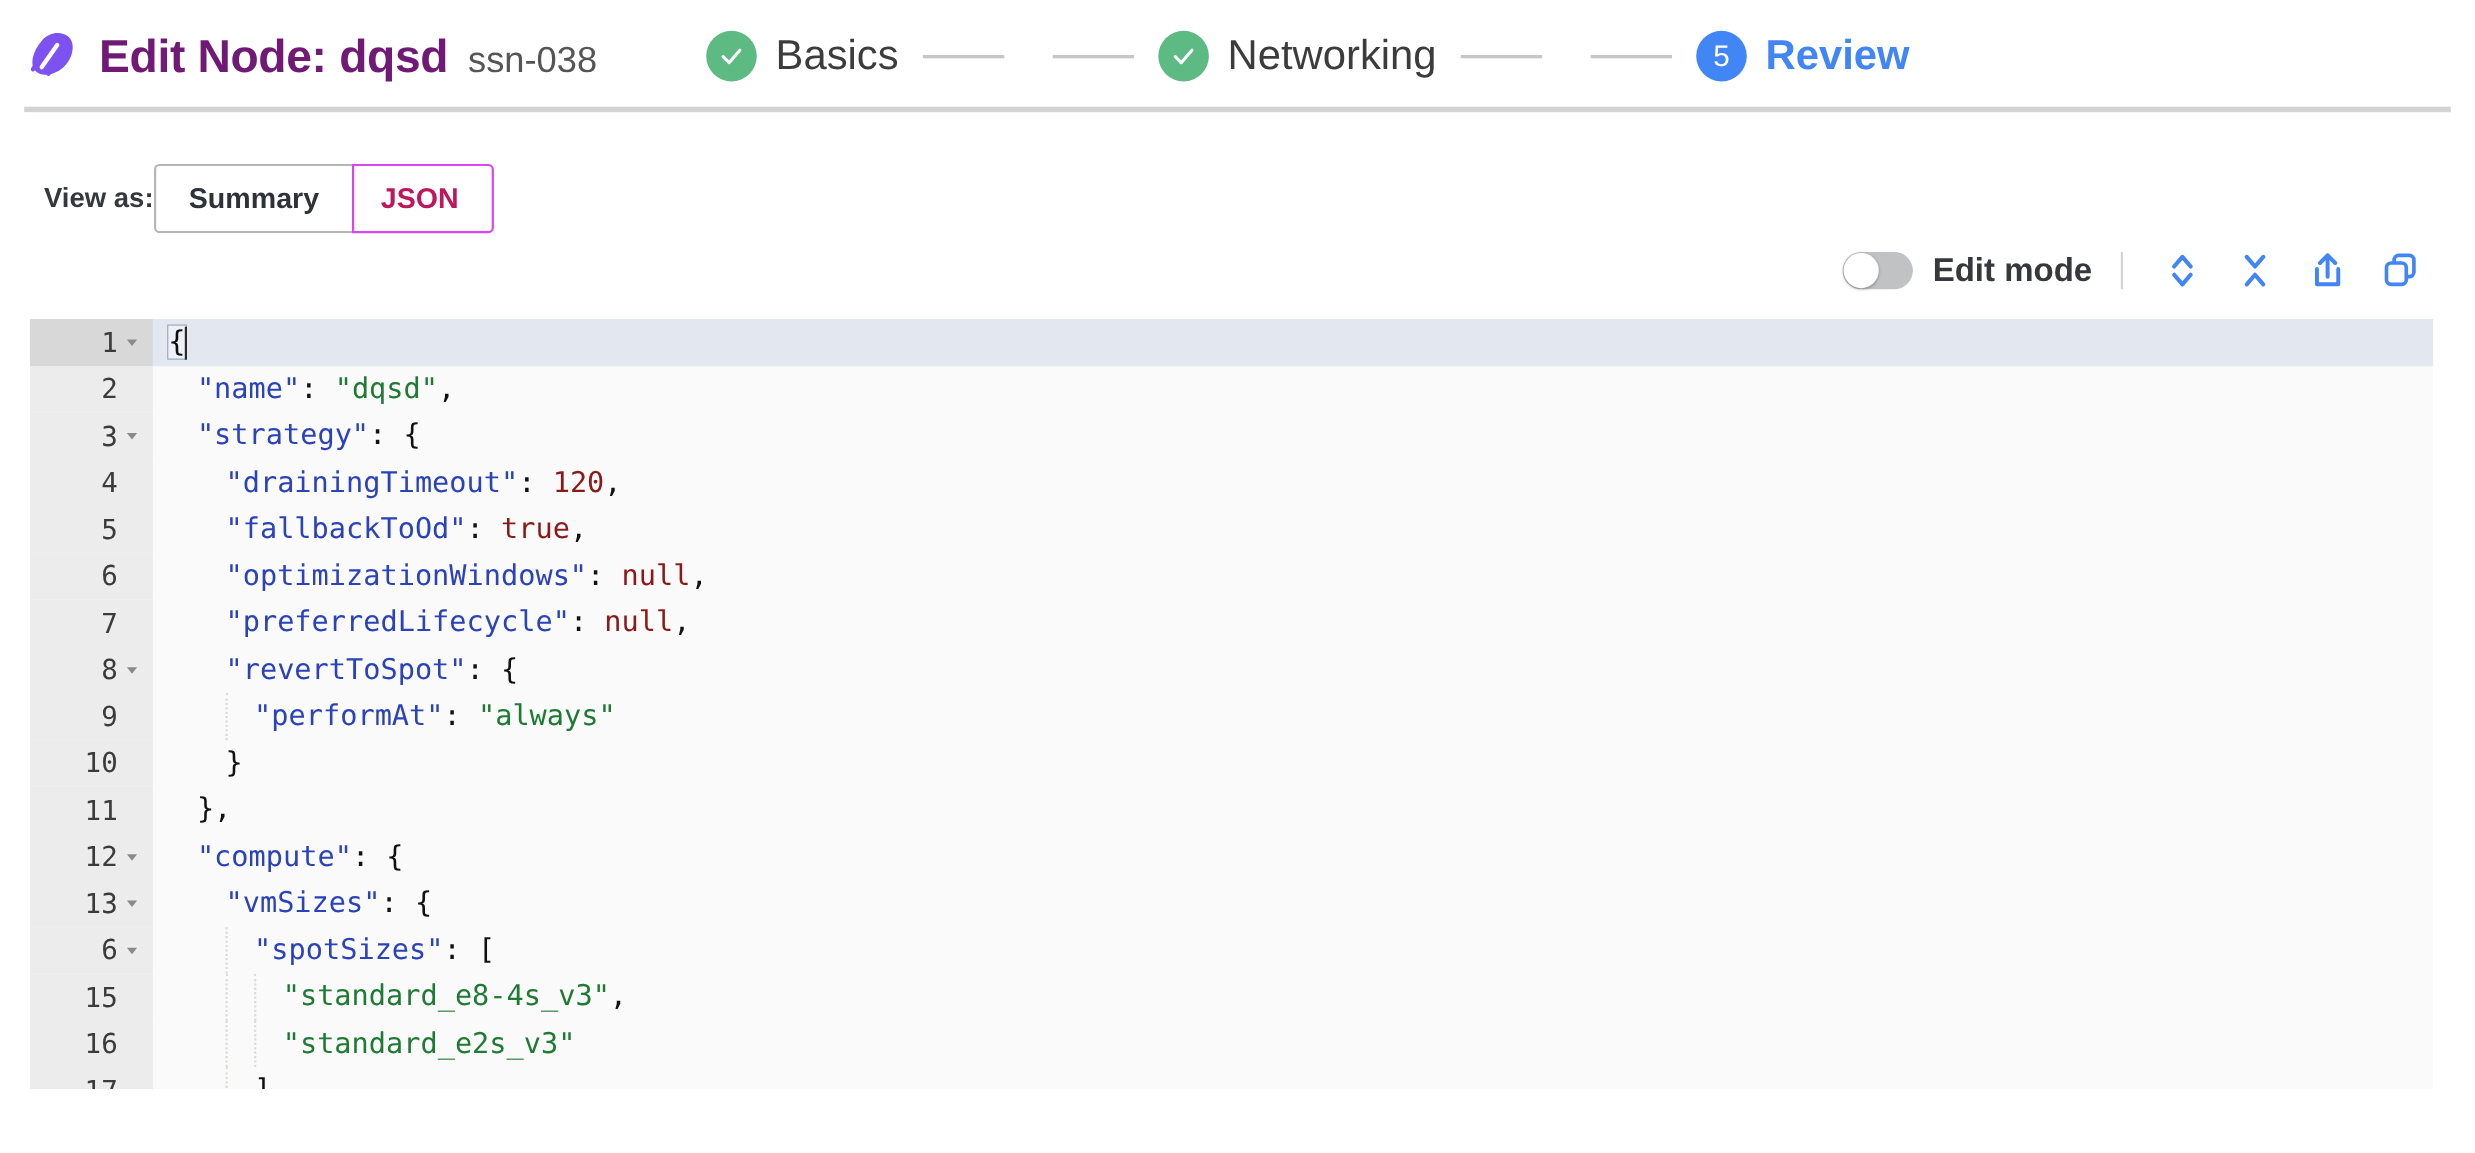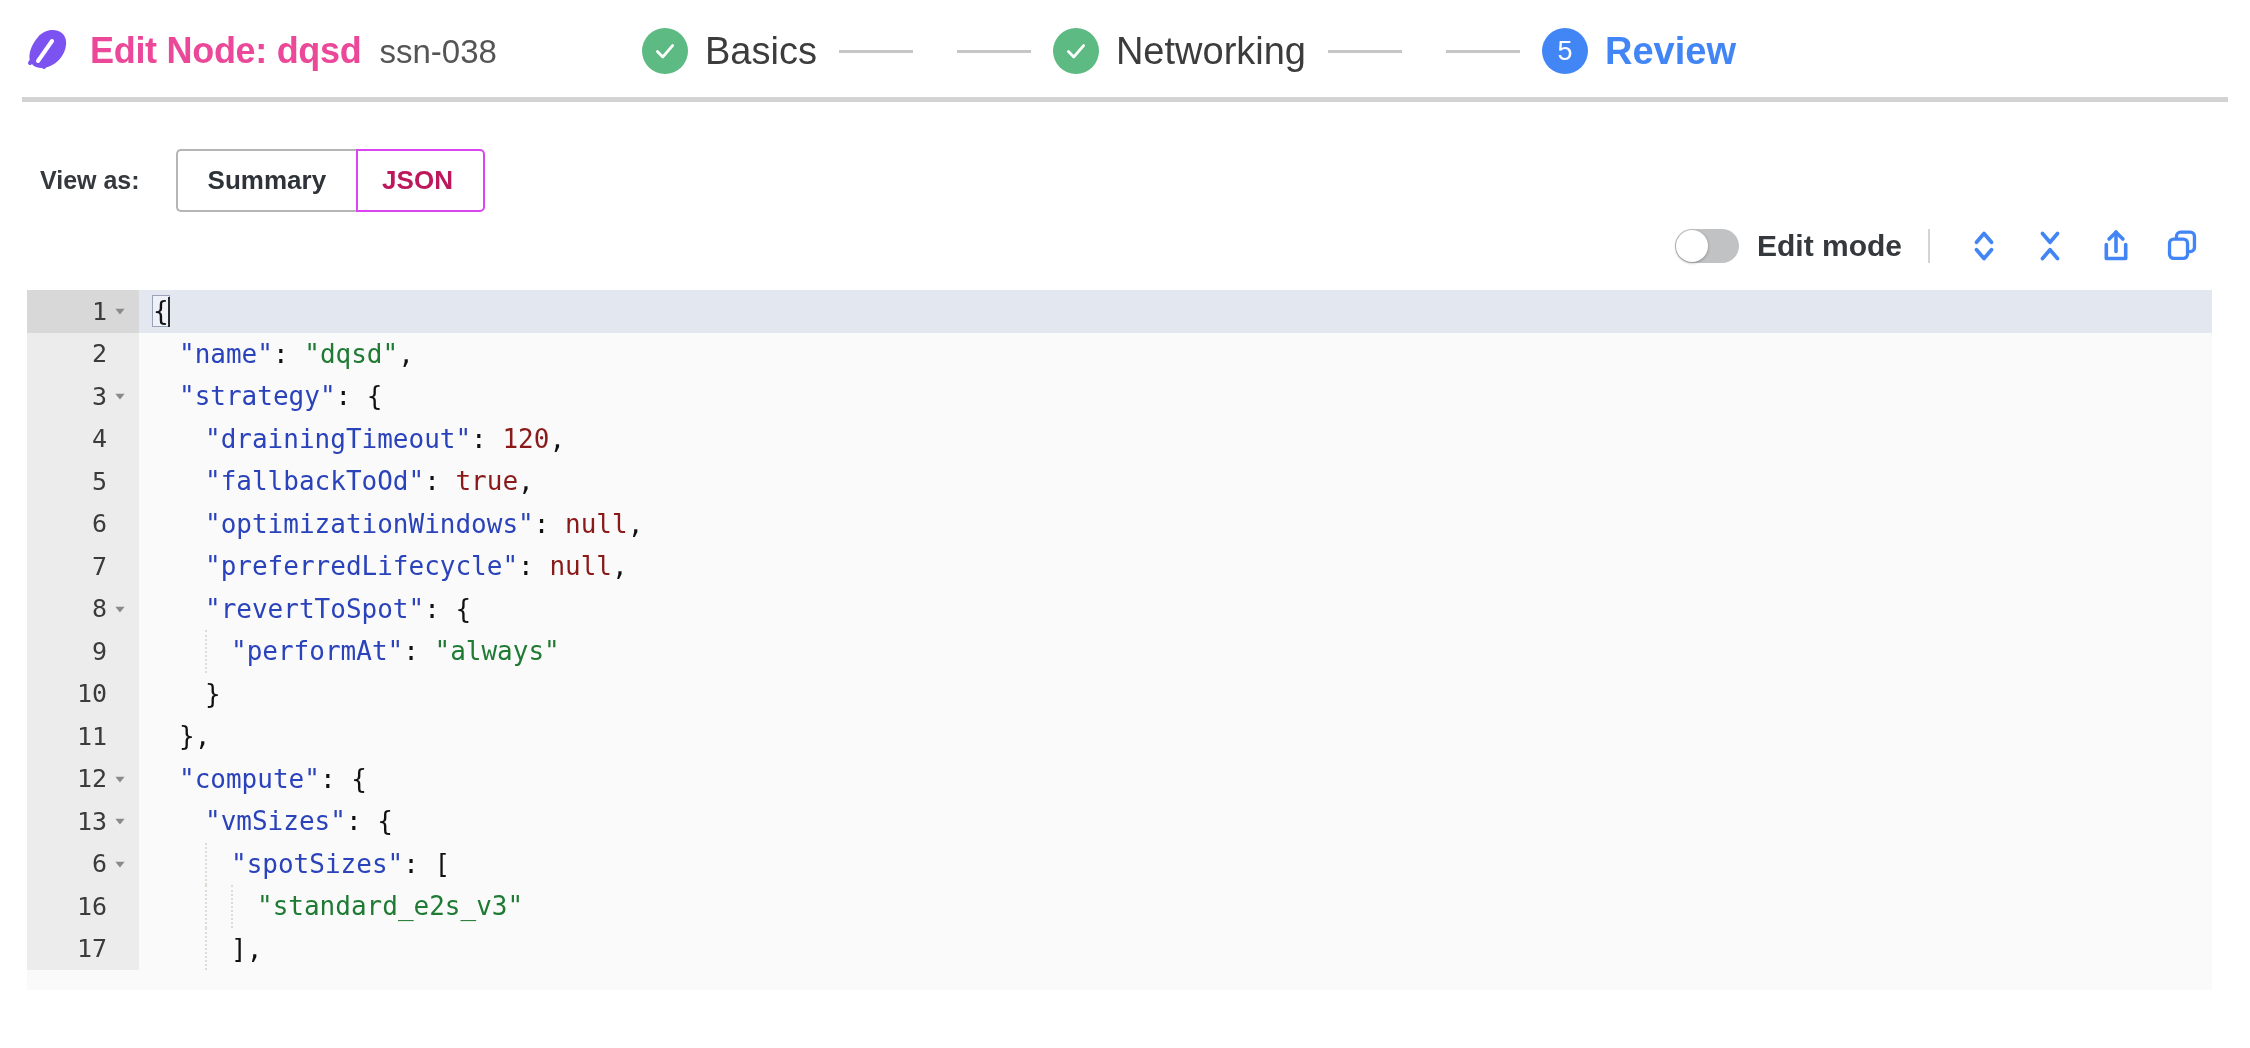--- a/index.html
+++ b/index.html
@@ -33,23 +33,23 @@
 
   .title-block {
     display:flex;
     align-items:baseline;
     flex:0 0 auto;
     width:552px;
     overflow:hidden;
     white-space:nowrap;
   }
   .title-main {
-    font-size:36px;
+    font-size:42px;
     font-weight:bold;
-    color:#ec4899;
+    color:#701a75;
     letter-spacing:-0.3px;
   }
   .title-sub {
     font-size:33px;
     color:#555555;
     margin-left:18px;
   }
 
   
   .stepper {
@@ -92,21 +92,20 @@
 
   
   .viewas-row {
     display:flex;
     align-items:center;
     padding:47px 0 0 40px;
     height:110px;
   }
   .viewas-label {
     font-size:25px; font-weight:bold; color:#35393d;
-    margin-right:36px;
   }
   .segmented { display:flex; }
   .seg-btn {
     font-size:26px; font-weight:bold;
     padding:14px 30px;
     background:#ffffff;
     cursor:pointer;
     white-space:nowrap;
   }
   .seg-btn.left {
@@ -496,20 +495,31 @@
         <span class="fold">
           <svg width="14" height="14" viewBox="0 0 12 12">
             <path d="M2 4 L10 4 L6 9 Z" fill="#8a8a8a"></path>
           </svg>
         </span>
       </div>
       <div class="content"><span class="indent-guide" style="left: 66px;"></span><span style="display: inline-block; width: 78px;"></span><span><span class="tok-key">"spotSizes"</span><span class="tok-punc">:</span><span class="tok-punc"> </span><span class="tok-punc">[</span></span></div>
     </div>
     <div class="code-line">
       <div class="gutter">
+        <span class="ln">15</span>
+        <span class="fold empty">
+          <svg width="14" height="14" viewBox="0 0 12 12">
+            <path d="M2 4 L10 4 L6 9 Z" fill="#8a8a8a"></path>
+          </svg>
+        </span>
+      </div>
+      <div class="content"><span class="indent-guide" style="left: 66px;"></span><span class="indent-guide" style="left: 92px;"></span><span style="display: inline-block; width: 104px;"></span><span><span class="tok-str">"standard_e8-4s_v3"</span><span class="tok-punc">,</span></span></div>
+    </div>
+    <div class="code-line">
+      <div class="gutter">
         <span class="ln">16</span>
         <span class="fold empty">
           <svg width="14" height="14" viewBox="0 0 12 12">
             <path d="M2 4 L10 4 L6 9 Z" fill="#8a8a8a"></path>
           </svg>
         </span>
       </div>
       <div class="content"><span class="indent-guide" style="left: 66px;"></span><span class="indent-guide" style="left: 92px;"></span><span style="display: inline-block; width: 104px;"></span><span><span class="tok-str">"standard_e2s_v3"</span></span></div>
     </div>
     <div class="code-line">

